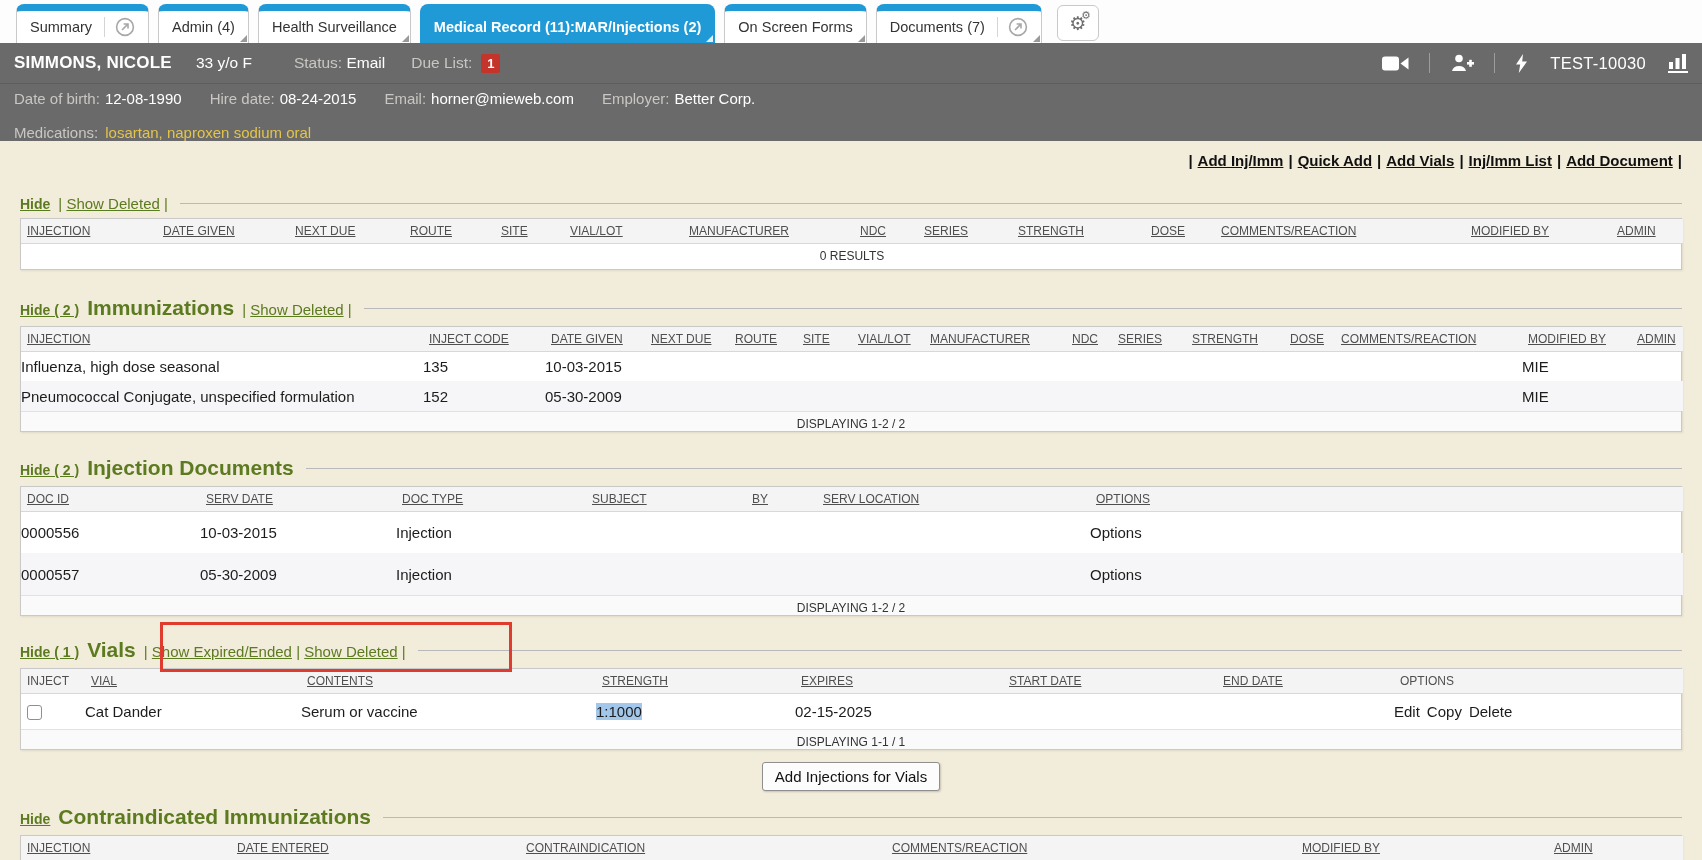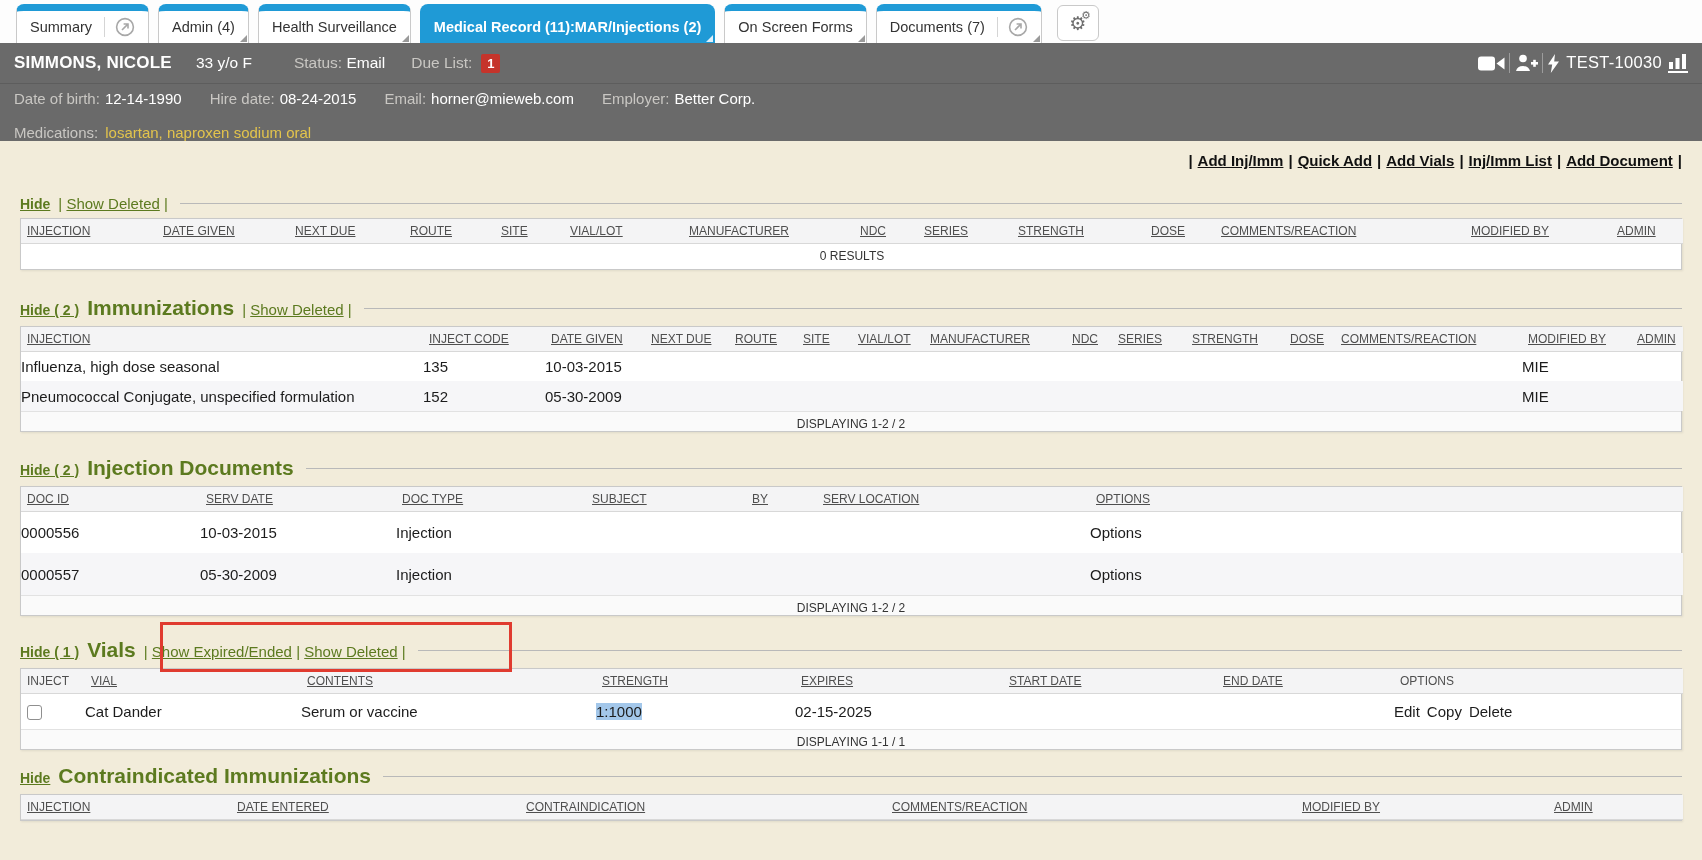--- a/index.html
+++ b/index.html
@@ -33,21 +33,21 @@
   
   .banner{background:var(--banner-gray);color:#fff}
   .banner-row1{height:41px;display:flex;align-items:center;padding:0 14px;border-bottom:1px solid #5d5d5d}
   .patient-name{font-size:17px;font-weight:bold;letter-spacing:.2px}
   .age-sex{margin-left:24px;font-size:15.5px}
   .lbl{color:#c9c7c3}
   .status{margin-left:42px;font-size:15.5px}
   .due{margin-left:26px;font-size:15.5px;display:flex;align-items:flex-start}
   .badge{display:inline-block;min-width:19px;height:19px;line-height:19px;background:var(--badge-red);
     color:#fff;font-weight:bold;text-align:center;font-size:13px;border-radius:2px;margin-left:9px;padding:0 3px;cursor:pointer}
-  .banner-icons{margin-left:auto;display:flex;gap:4px}
+  .banner-icons{margin-left:auto;display:flex;align-items:center;gap:20px}
   .icon-sep{width:1px;height:20px;background:#9c9c9c}
   .chart-id{font-size:16.5px;margin:0 2px;letter-spacing:.3px}
   .bicon{display:flex;align-items:center;cursor:pointer}
   .chart-icon{border-bottom:2px solid #fff;padding-bottom:2px}
   .banner-row2{height:29px;display:flex;align-items:center;padding:0 14px;font-size:15px;gap:28px}
   .banner-row3{height:28px;display:flex;align-items:flex-end;padding:0 14px;font-size:15px}
   .meds-value{color:var(--meds-gold);margin-left:7px;cursor:pointer}
   .detail .lbl{margin-right:5px}
   
   .quick-links{margin:11px 18px 0 0;text-align:right;font-size:15px;font-weight:bold;color:var(--link-dark)}
@@ -170,21 +170,21 @@
         <svg width="20" height="15" viewBox="0 0 20 15">
             <rect x="1" y="8" width="4" height="7" fill="#fff"></rect>
             <rect x="7.5" y="4" width="4" height="11" fill="#fff"></rect>
             <rect x="14" y="0" width="4" height="15" fill="#fff"></rect>
           </svg>
       </span>
     </span>
   </div>
   <div class="banner-row2">
     <span class="detail">
-      <span class="lbl">Date of birth:</span><span>12-14-1990</span>
+      <span class="lbl">Date of birth:</span><span>12-08-1990</span>
     </span>
     <span class="detail">
       <span class="lbl">Hire date:</span><span>08-24-2015</span>
     </span>
     <span class="detail">
       <span class="lbl">Email:</span><span>horner@mieweb.com</span>
     </span>
     <span class="detail">
       <span class="lbl">Employer:</span><span>Better Corp.</span>
     </span>
@@ -445,20 +445,23 @@
           <td></td>
           <td></td>
           <td class="row-options">
             <span>Edit</span><span>Copy</span><span>Delete</span>
           </td>
         </tr>
       </tbody>
     </table>
     <div class="tfoot">DISPLAYING 1-1 / 1</div>
   </div>
+  <div class="add-btn-wrap">
+    <button class="add-btn">Add Injections for Vials</button>
+  </div>
 </div>
 
 <div class="section">
   <div class="section-head" style="margin-top:14px">
     <a class="hide-link">Hide</a>
     <span class="section-title">Contraindicated Immunizations</span>
     <span class="head-rule"></span>
   </div>
   <div class="panel">
     <table>

